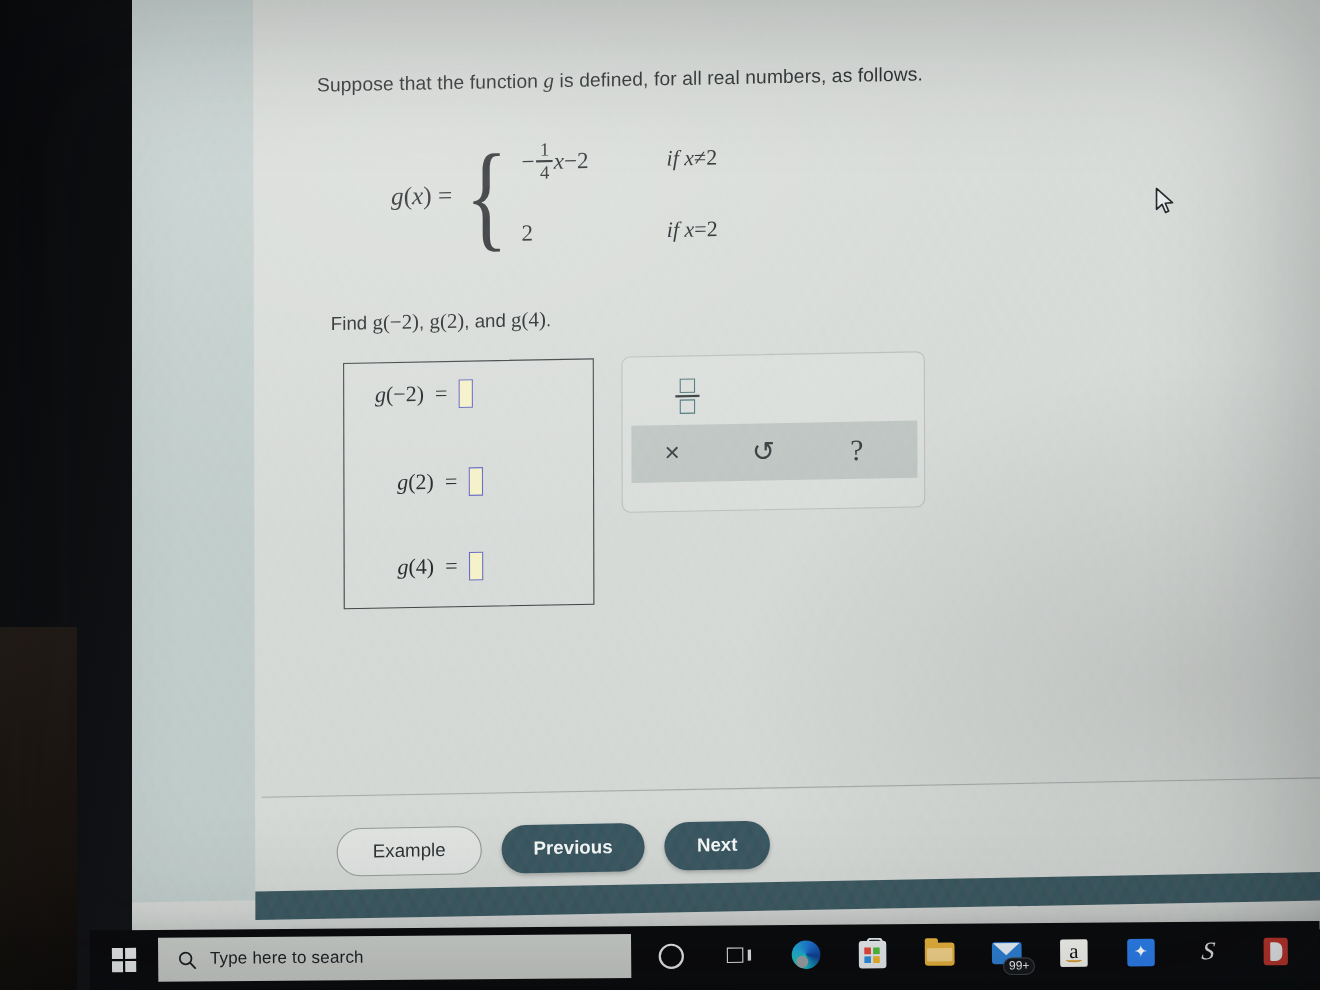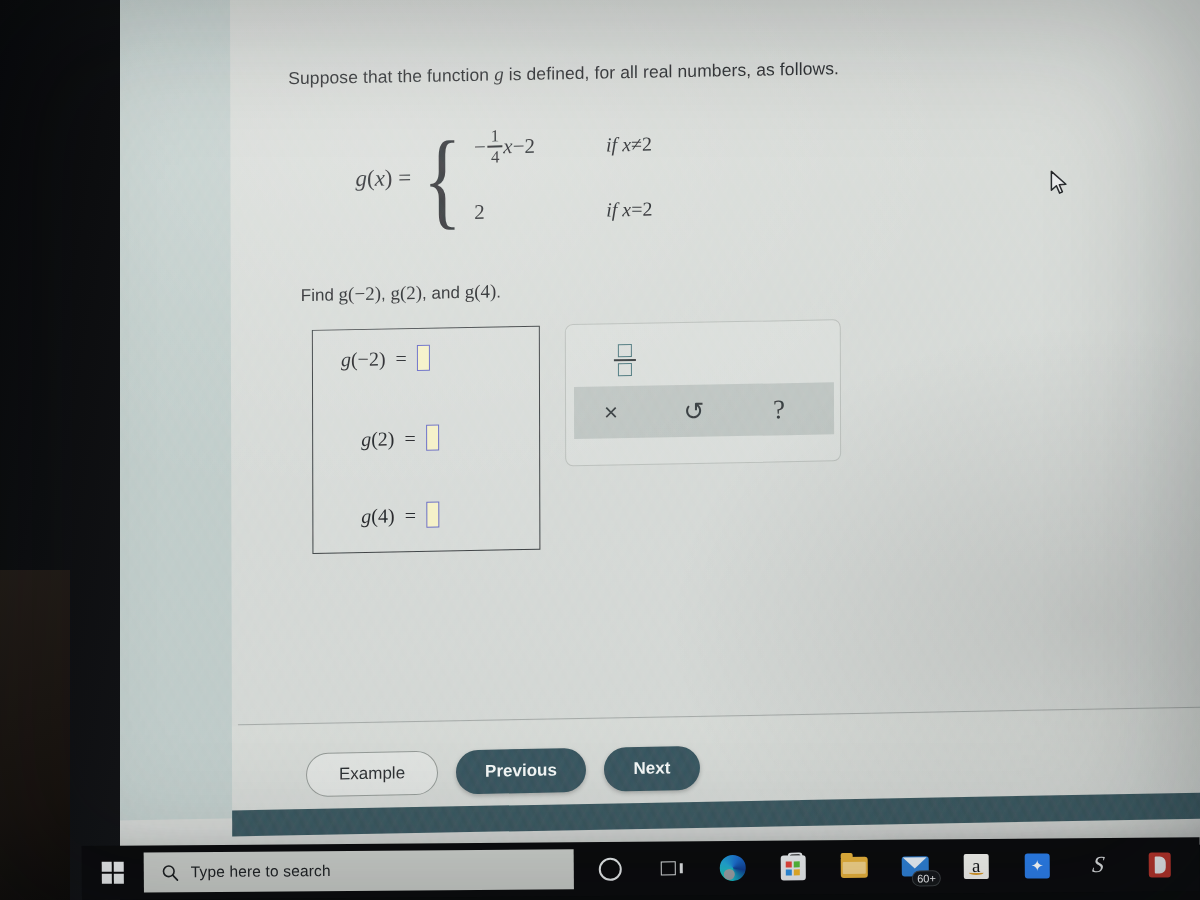--- a/index.html
+++ b/index.html
@@ -751,21 +751,21 @@
           <span class="flagq" style="left:13px; top:14px; background:#f0b528;"></span>
         </span>
       </div>
 
       <div class="tray-item">
         <span class="ic-folder"></span>
       </div>
 
       <div class="tray-item">
         <span class="ic-mail"></span>
-        <span class="mail-badge">60+</span>
+        <span class="mail-badge">99+</span>
       </div>
 
       <div class="tray-item">
         <span class="ic-amazon">a</span>
       </div>
 
       <div class="tray-item">
         <span class="ic-dropbox">
           <span class="dbx">✦</span>
         </span>

